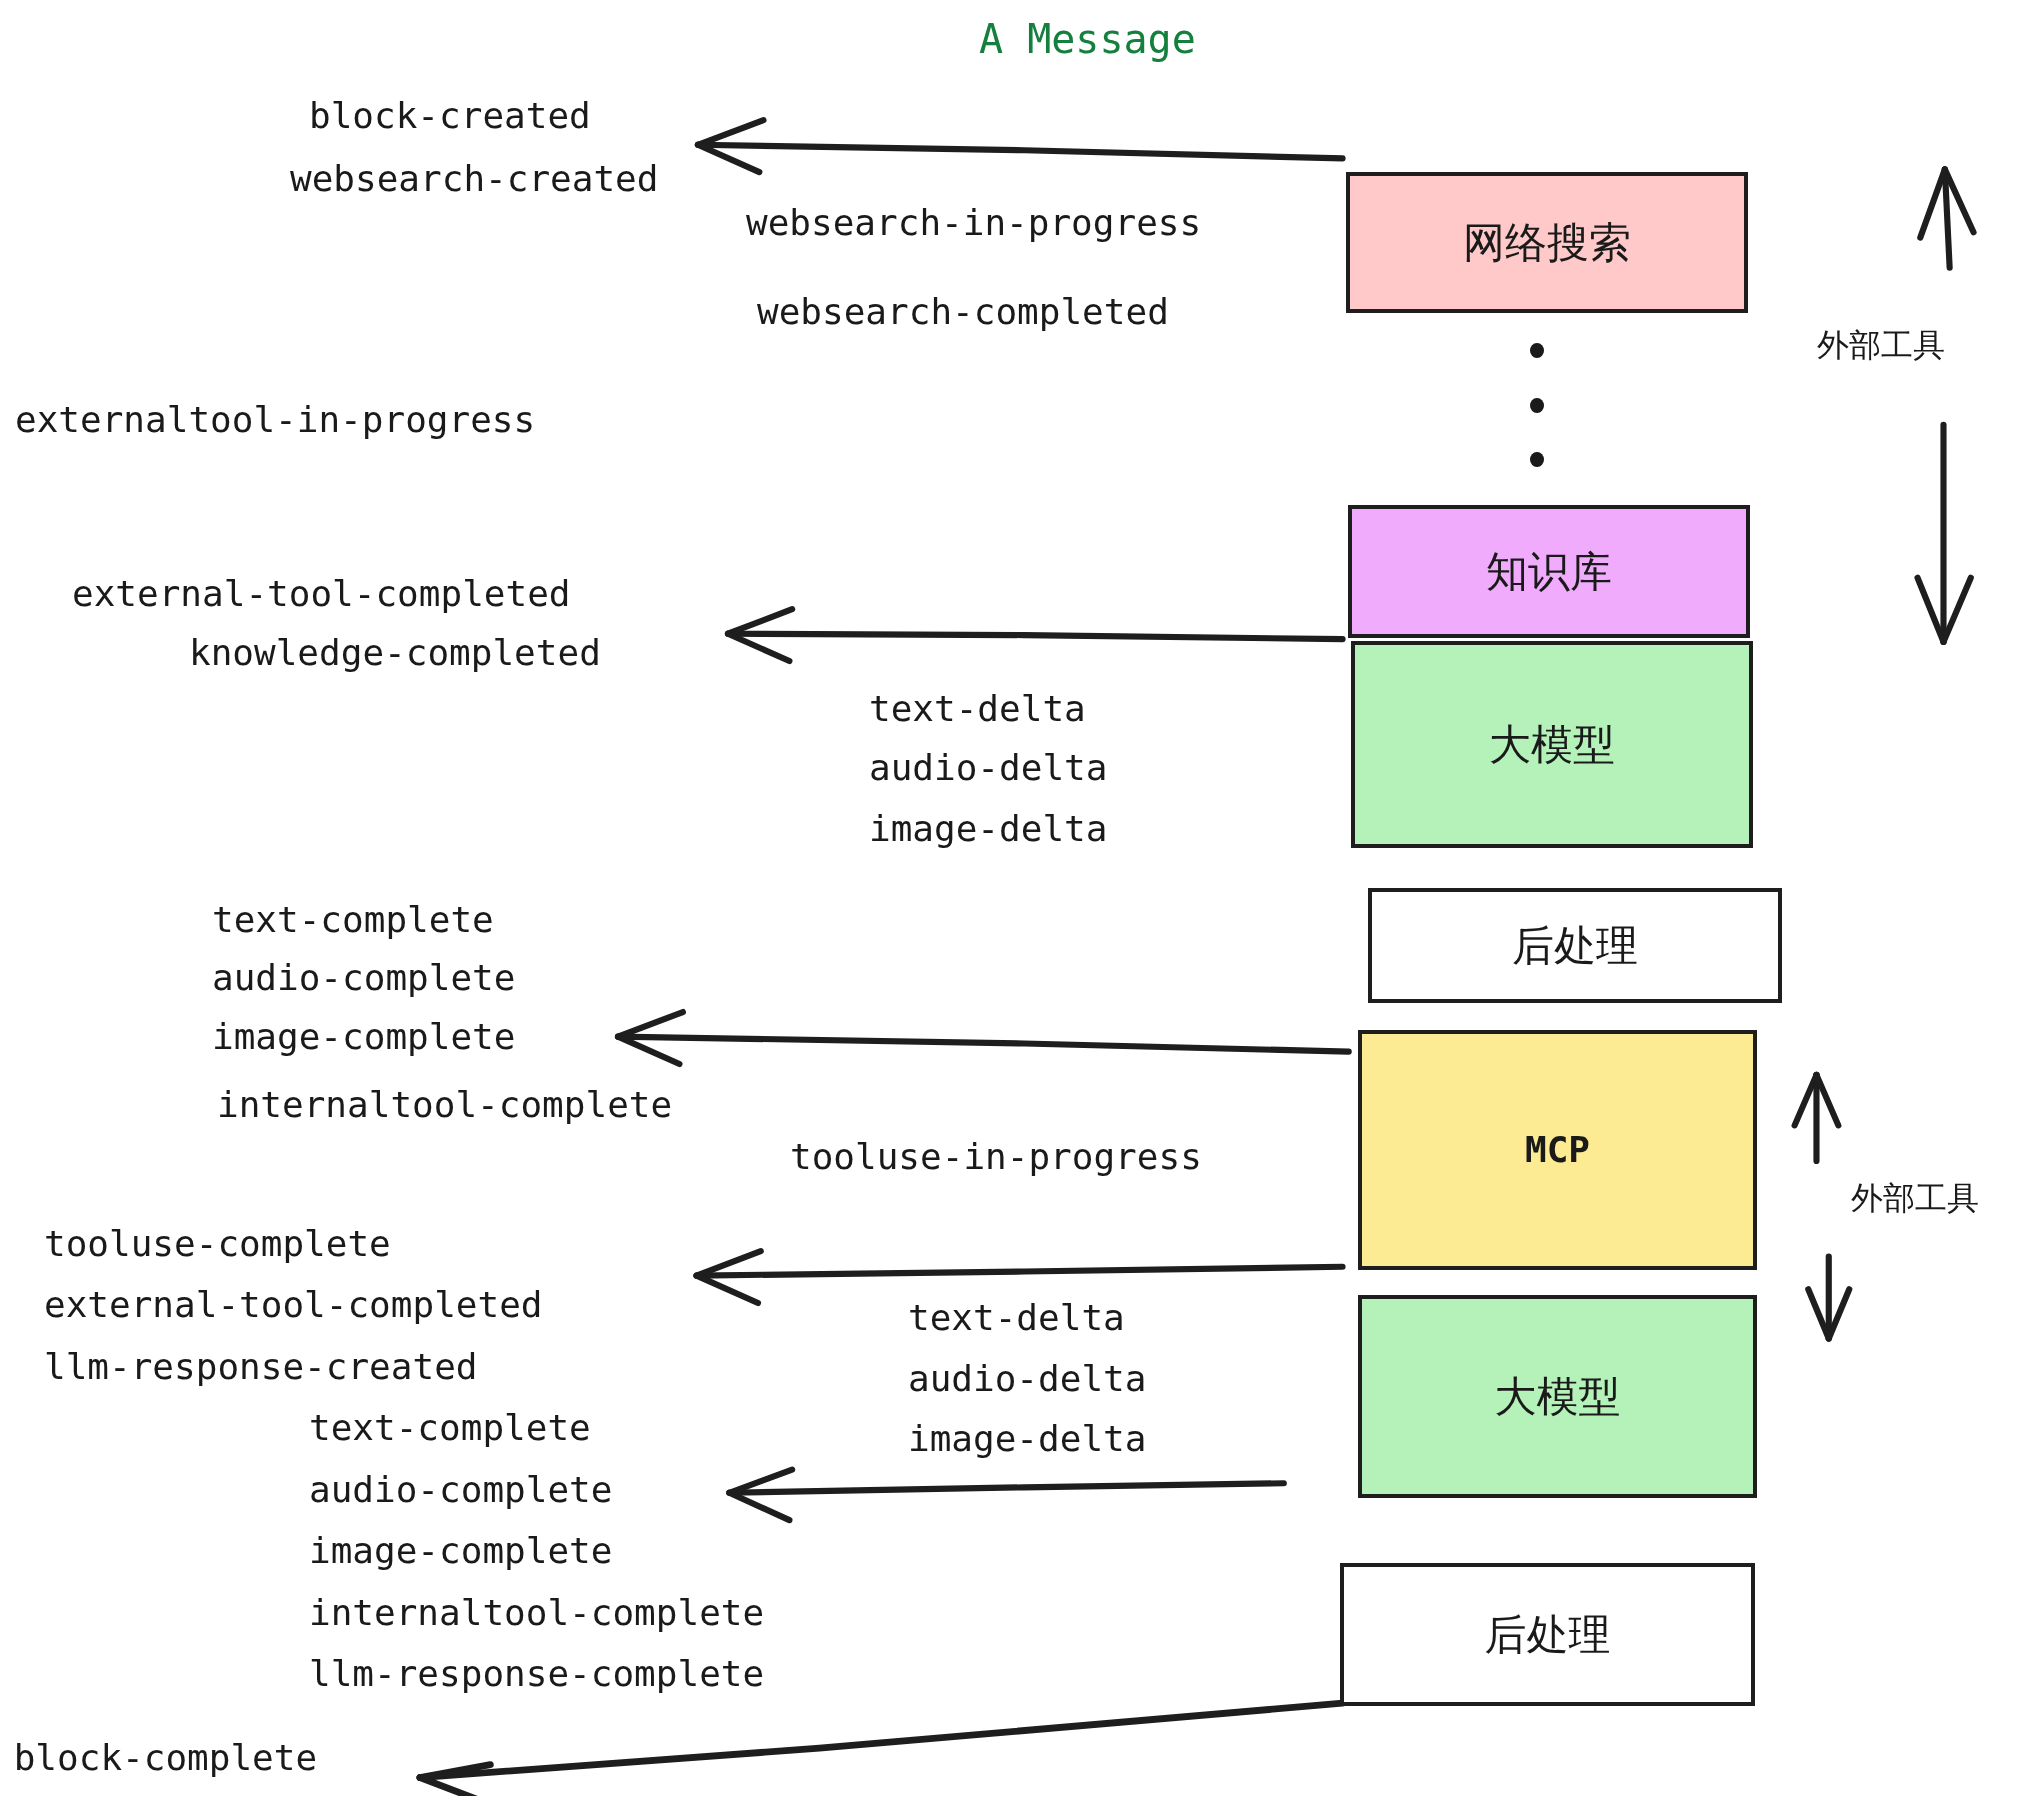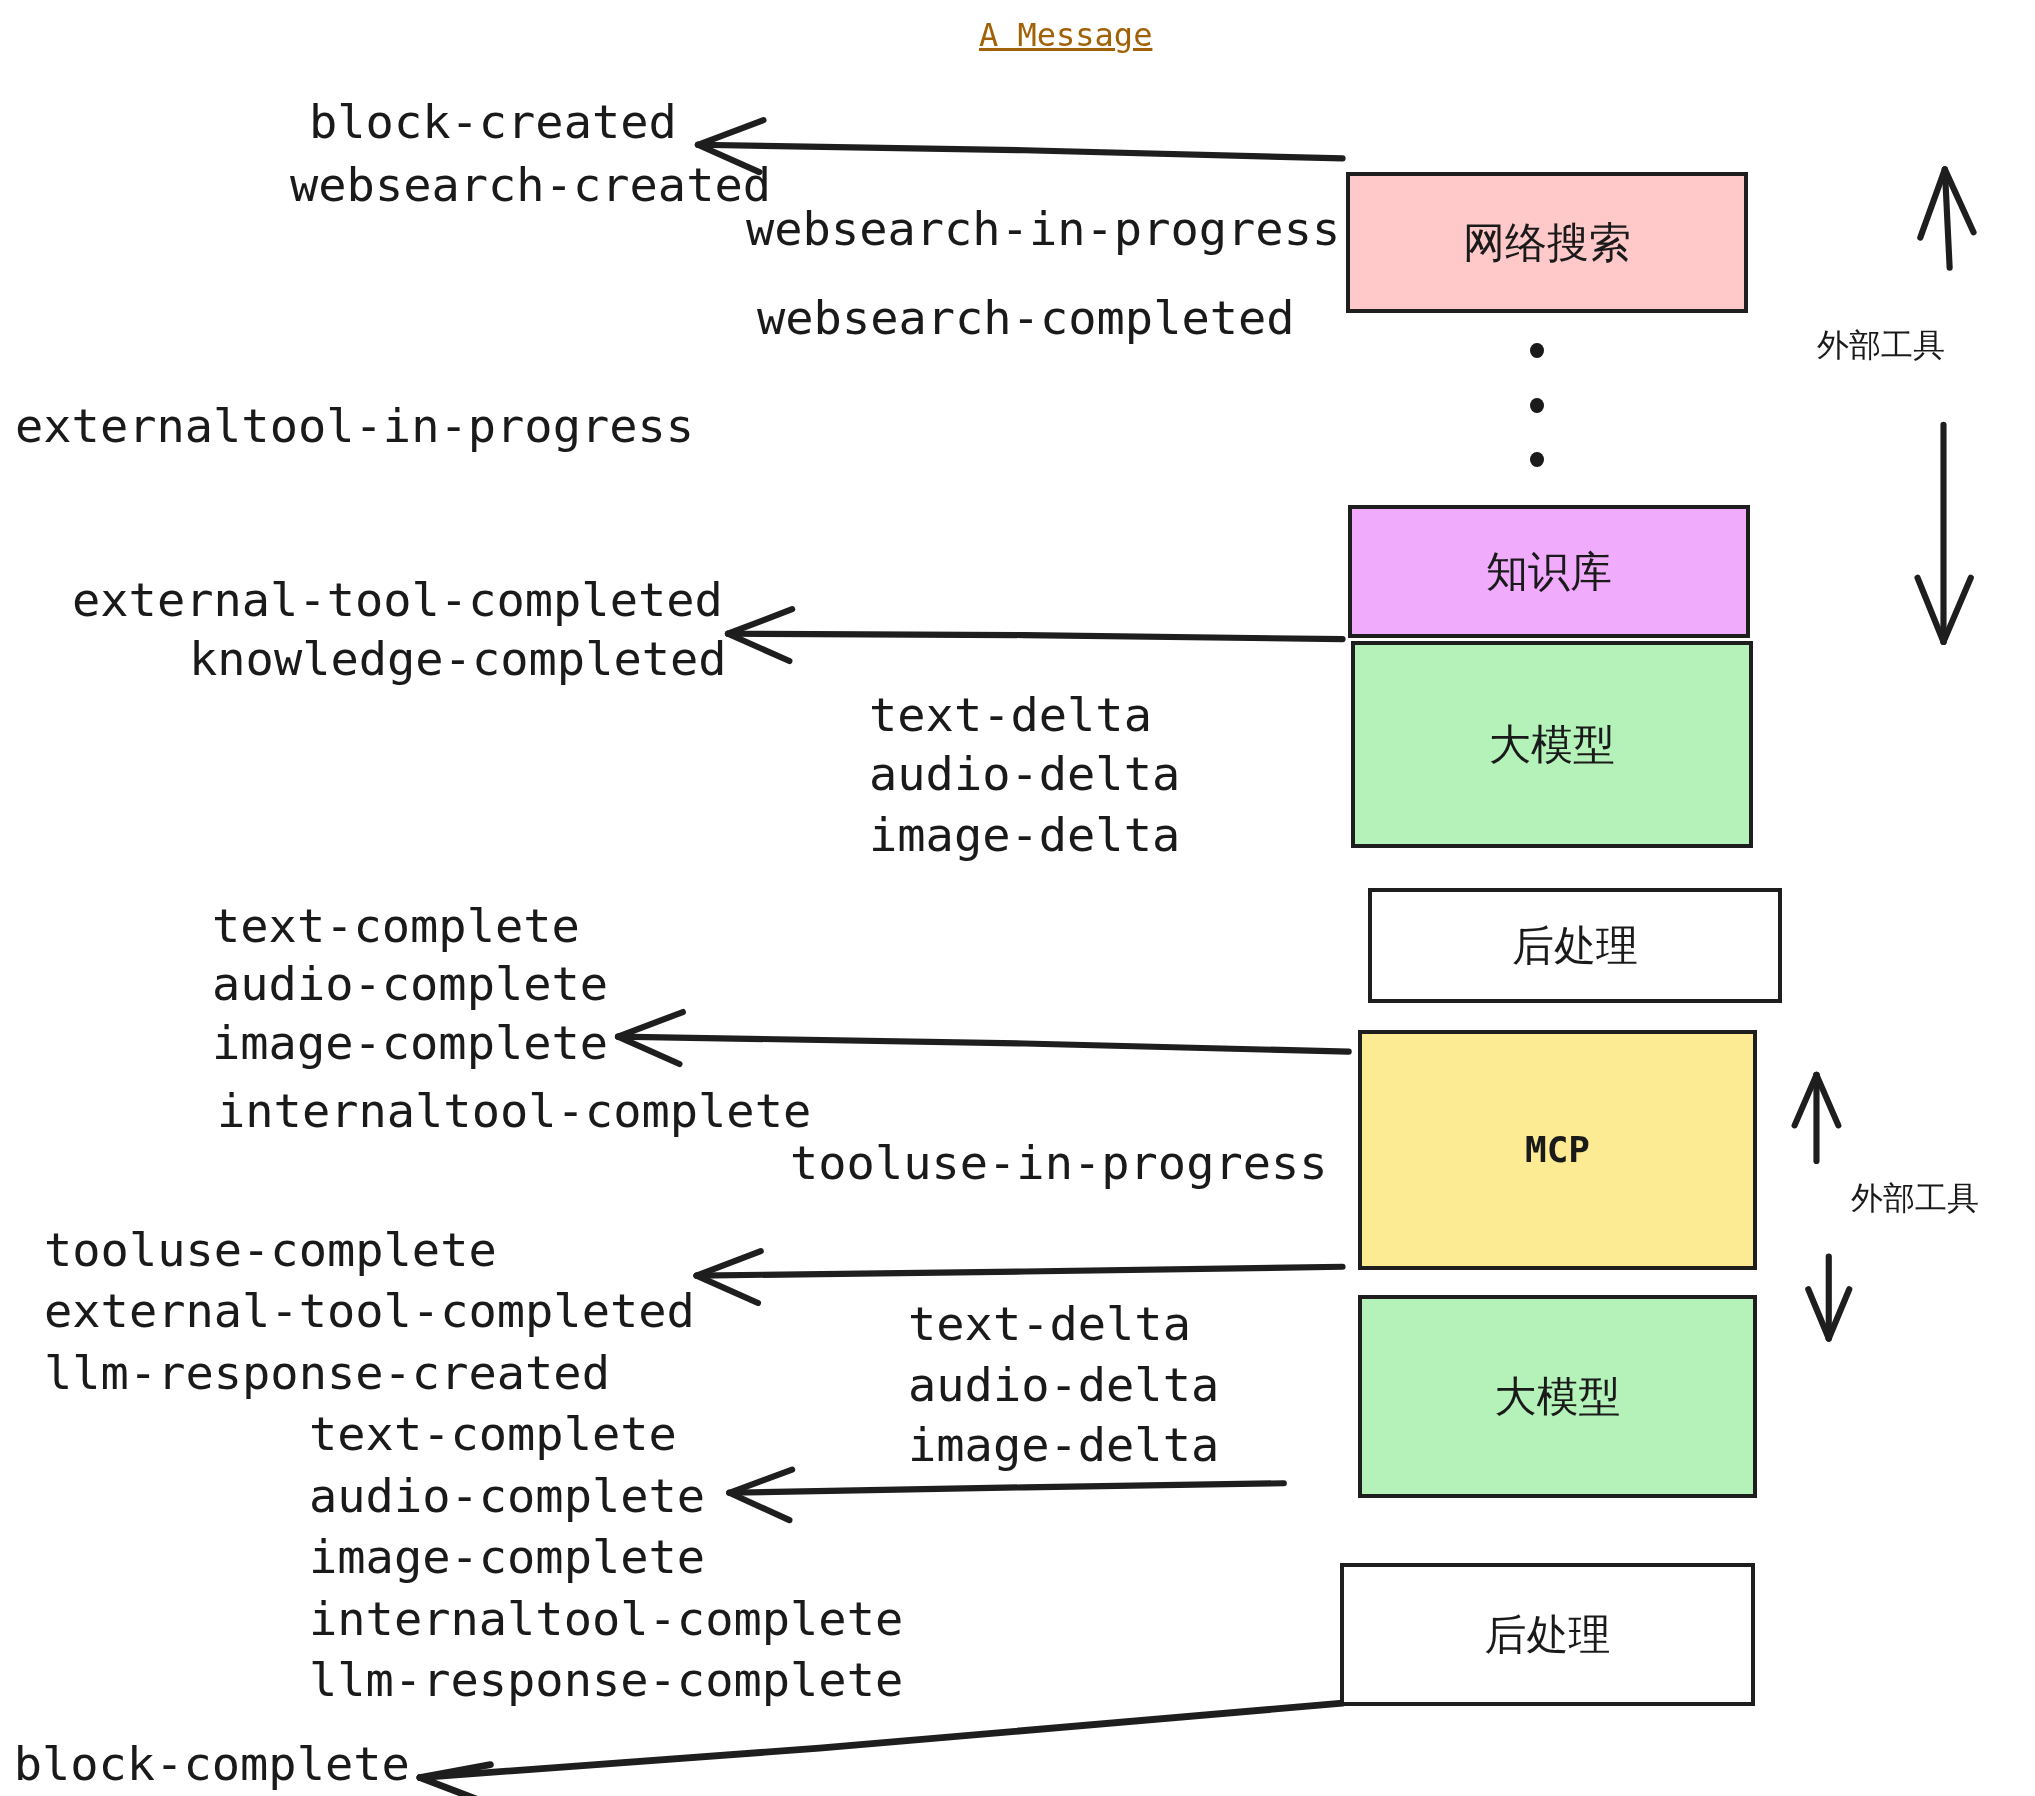--- a/index.html
+++ b/index.html
@@ -13,32 +13,31 @@
     height: 1796px;
     background: #ffffff;
     overflow: hidden;
     font-family: "DejaVu Sans Mono", "Liberation Mono", monospace;
   }
   .lbl {
     position: absolute;
     white-space: pre;
     color: #1a1a1a;
     font-family: "DejaVu Sans Mono", "Liberation Mono", monospace;
-    font-size: 47px;
+    font-size: 36px;
     line-height: 1;
     letter-spacing: 0px;
   }
   .title {
     position: absolute;
     white-space: pre;
-    color: #a16207;
-    font-family: "DejaVu Sans Mono", "Liberation Mono", monospace;
-    font-size: 32px;
-    line-height: 1;
-    text-decoration: underline;
+    color: #15803d;
+    font-family: "DejaVu Sans Mono", "Liberation Mono", monospace;
+    font-size: 40px;
+    line-height: 1;
   }
   .box {
     position: absolute;
     box-sizing: border-box;
     border: 4.1px solid #1e1e1e;
     display: flex;
     align-items: center;
     justify-content: center;
   }
   .box > span {

